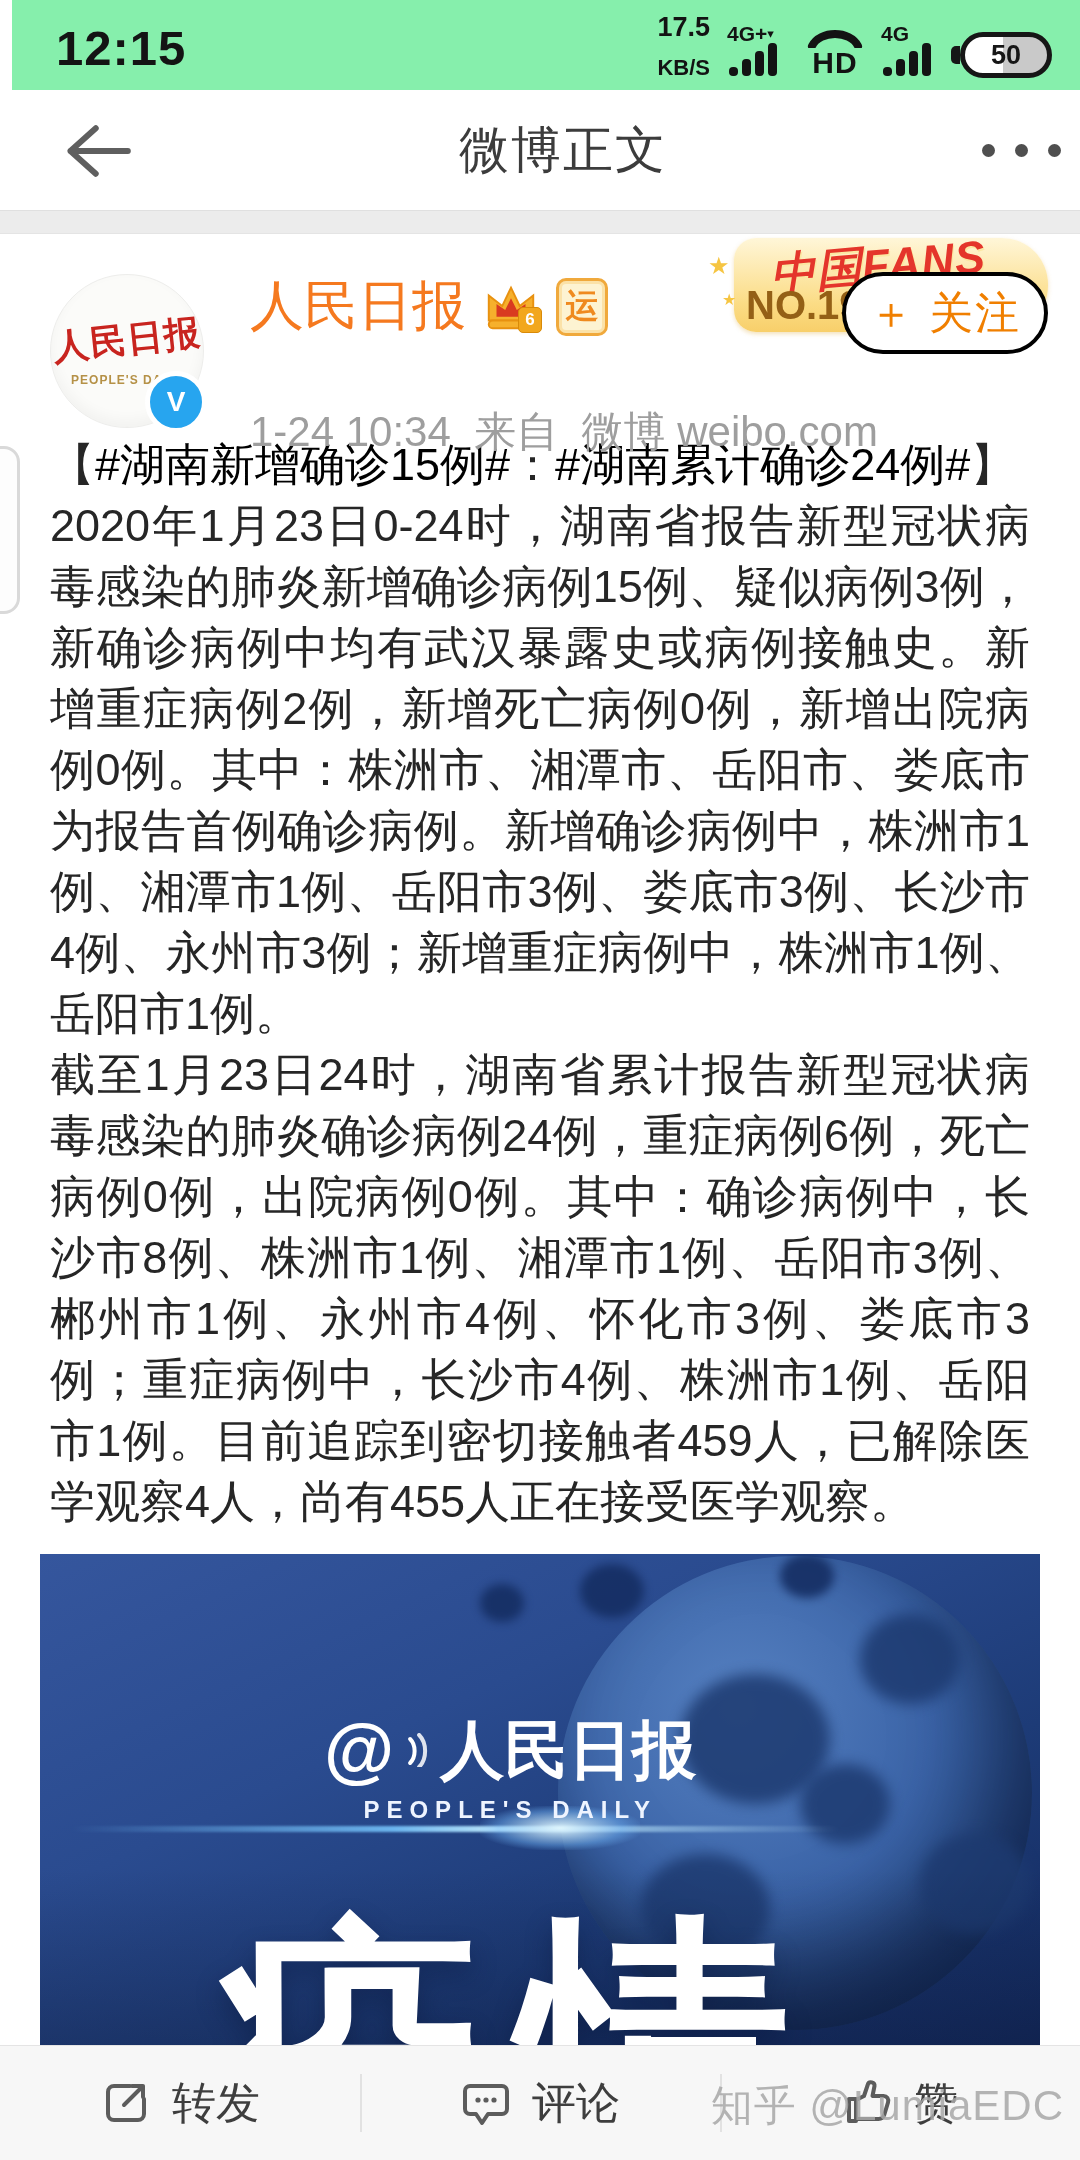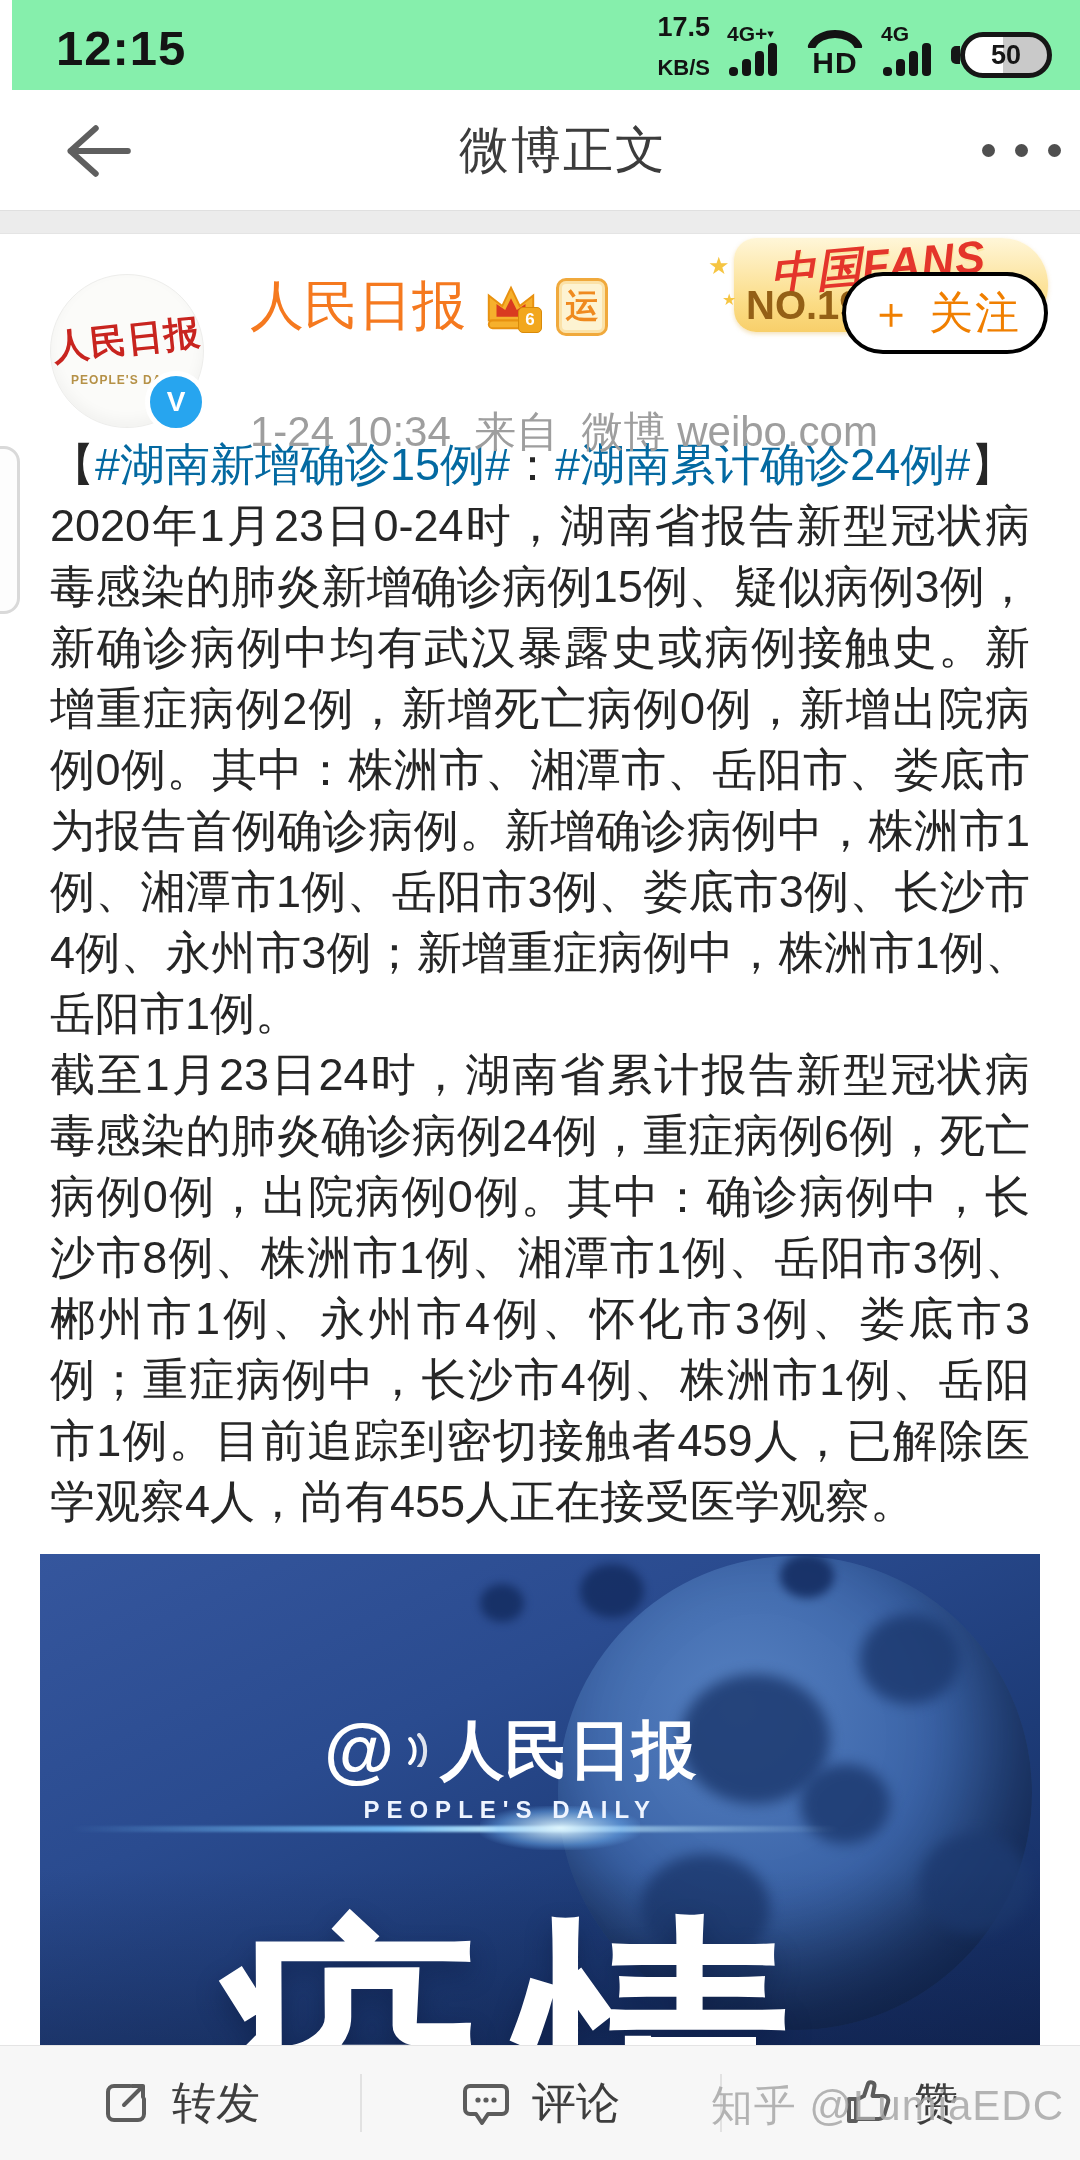--- a/index.html
+++ b/index.html
@@ -65,21 +65,21 @@
            transform:rotate(-5deg);letter-spacing:1px;text-shadow:1px 2px 0 rgba(251,231,160,.9);white-space:nowrap;}
   .fans-l2{position:absolute;bottom:4px;left:12px;font-size:40px;font-weight:700;color:#946016;white-space:nowrap;}
   .fans-star{position:absolute;color:#f6c542;}
   .follow{position:absolute;right:32px;top:38px;width:206px;height:82px;background:#fff;border:4px solid #000000;
           border-radius:44px;box-sizing:border-box;display:flex;align-items:center;justify-content:center;
           font-size:44px;color:#f07f00;font-weight:500;z-index:3;letter-spacing:2px;}
 
   
   .text{padding:0 50px;font-size:45px;line-height:61px;color:#262626;text-align:justify;}
   .text p{margin:0;}
-  .tag{color:#0369a1;}
+  .tag{color:#000000;}
 
   
   .post-img{position:relative;margin:22px 40px 0;height:508px;overflow:hidden;
             background:linear-gradient(155deg,#35569d 0%,#2a4b8f 35%,#1d3b77 65%,#13295d 100%);}
   .sphere{position:absolute;left:518px;top:2px;width:474px;height:474px;border-radius:50%;
           background:radial-gradient(circle at 38% 32%,#5580c0 0%,#3b64a8 45%,#24477f 78%,#1b3766 100%);
           box-shadow:inset -34px -56px 90px rgba(5,15,45,.55);}
   .spot{position:absolute;border-radius:50%;background:#1d3a70;filter:blur(7px);opacity:.85;}
   .mini{position:absolute;border-radius:50%;background:#152e63;filter:blur(5px);opacity:.9;}
   .logo{position:absolute;left:50%;top:160px;transform:translateX(-58%);color:#fff;text-align:center;z-index:2;}

